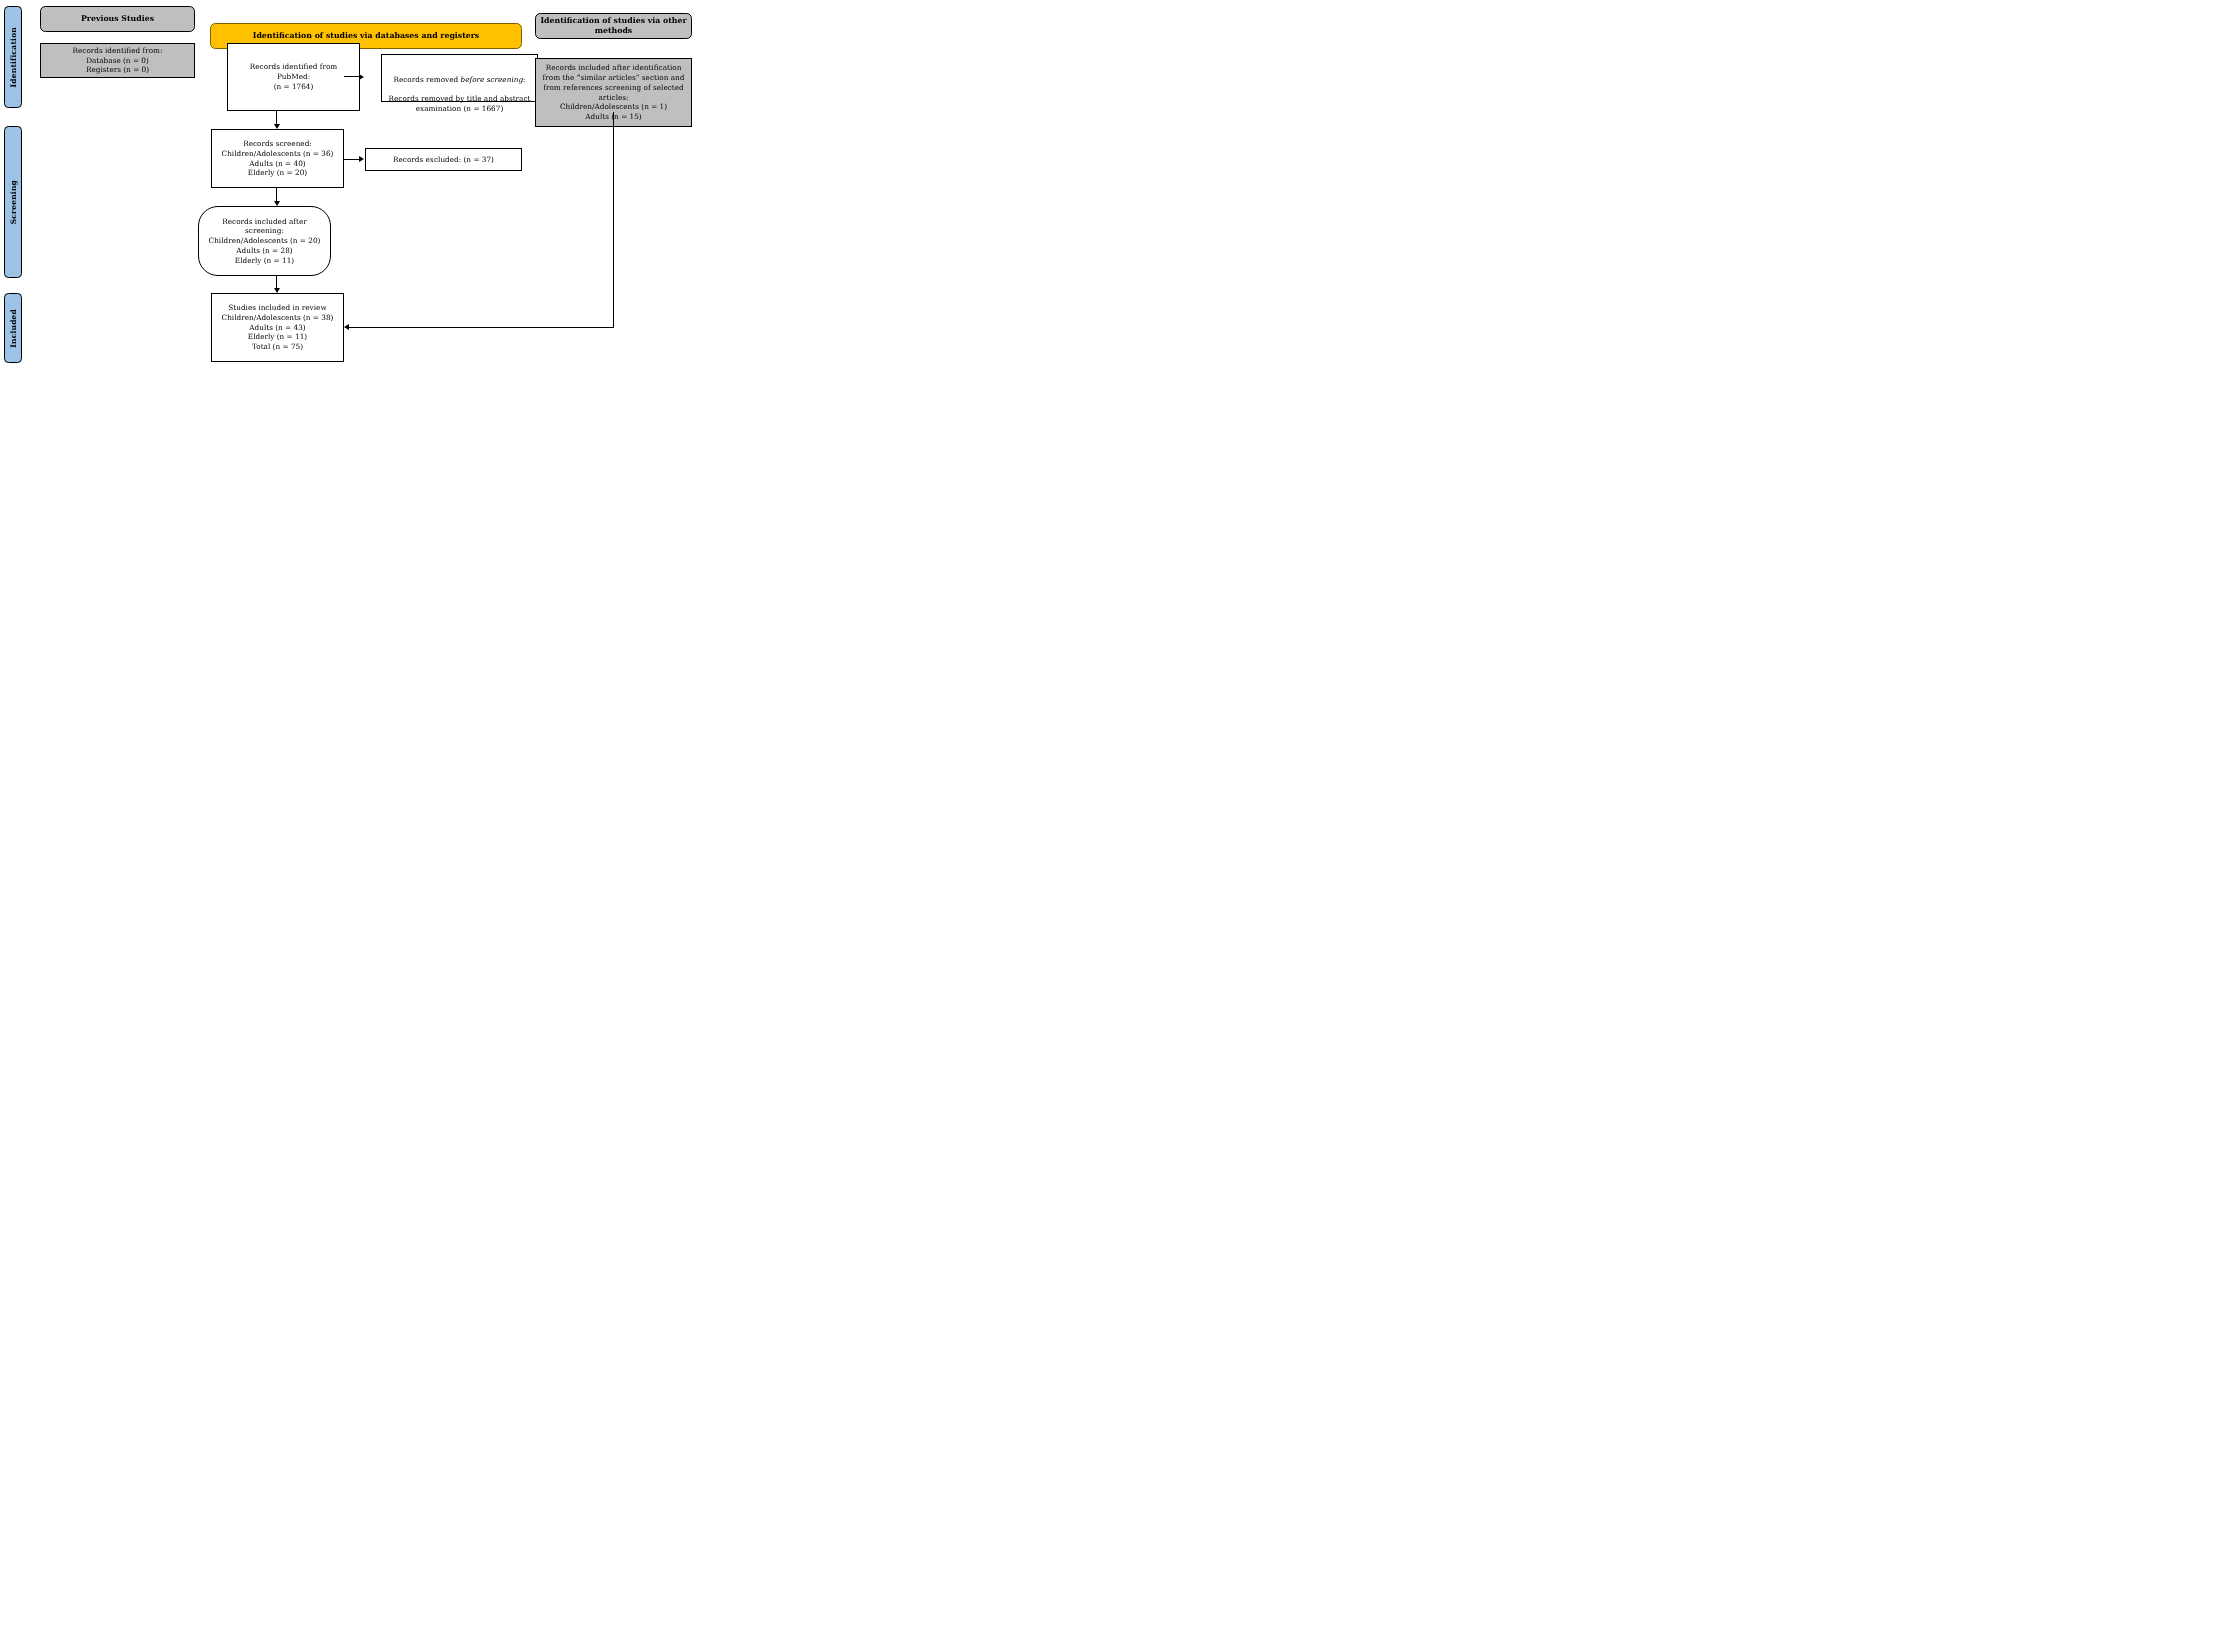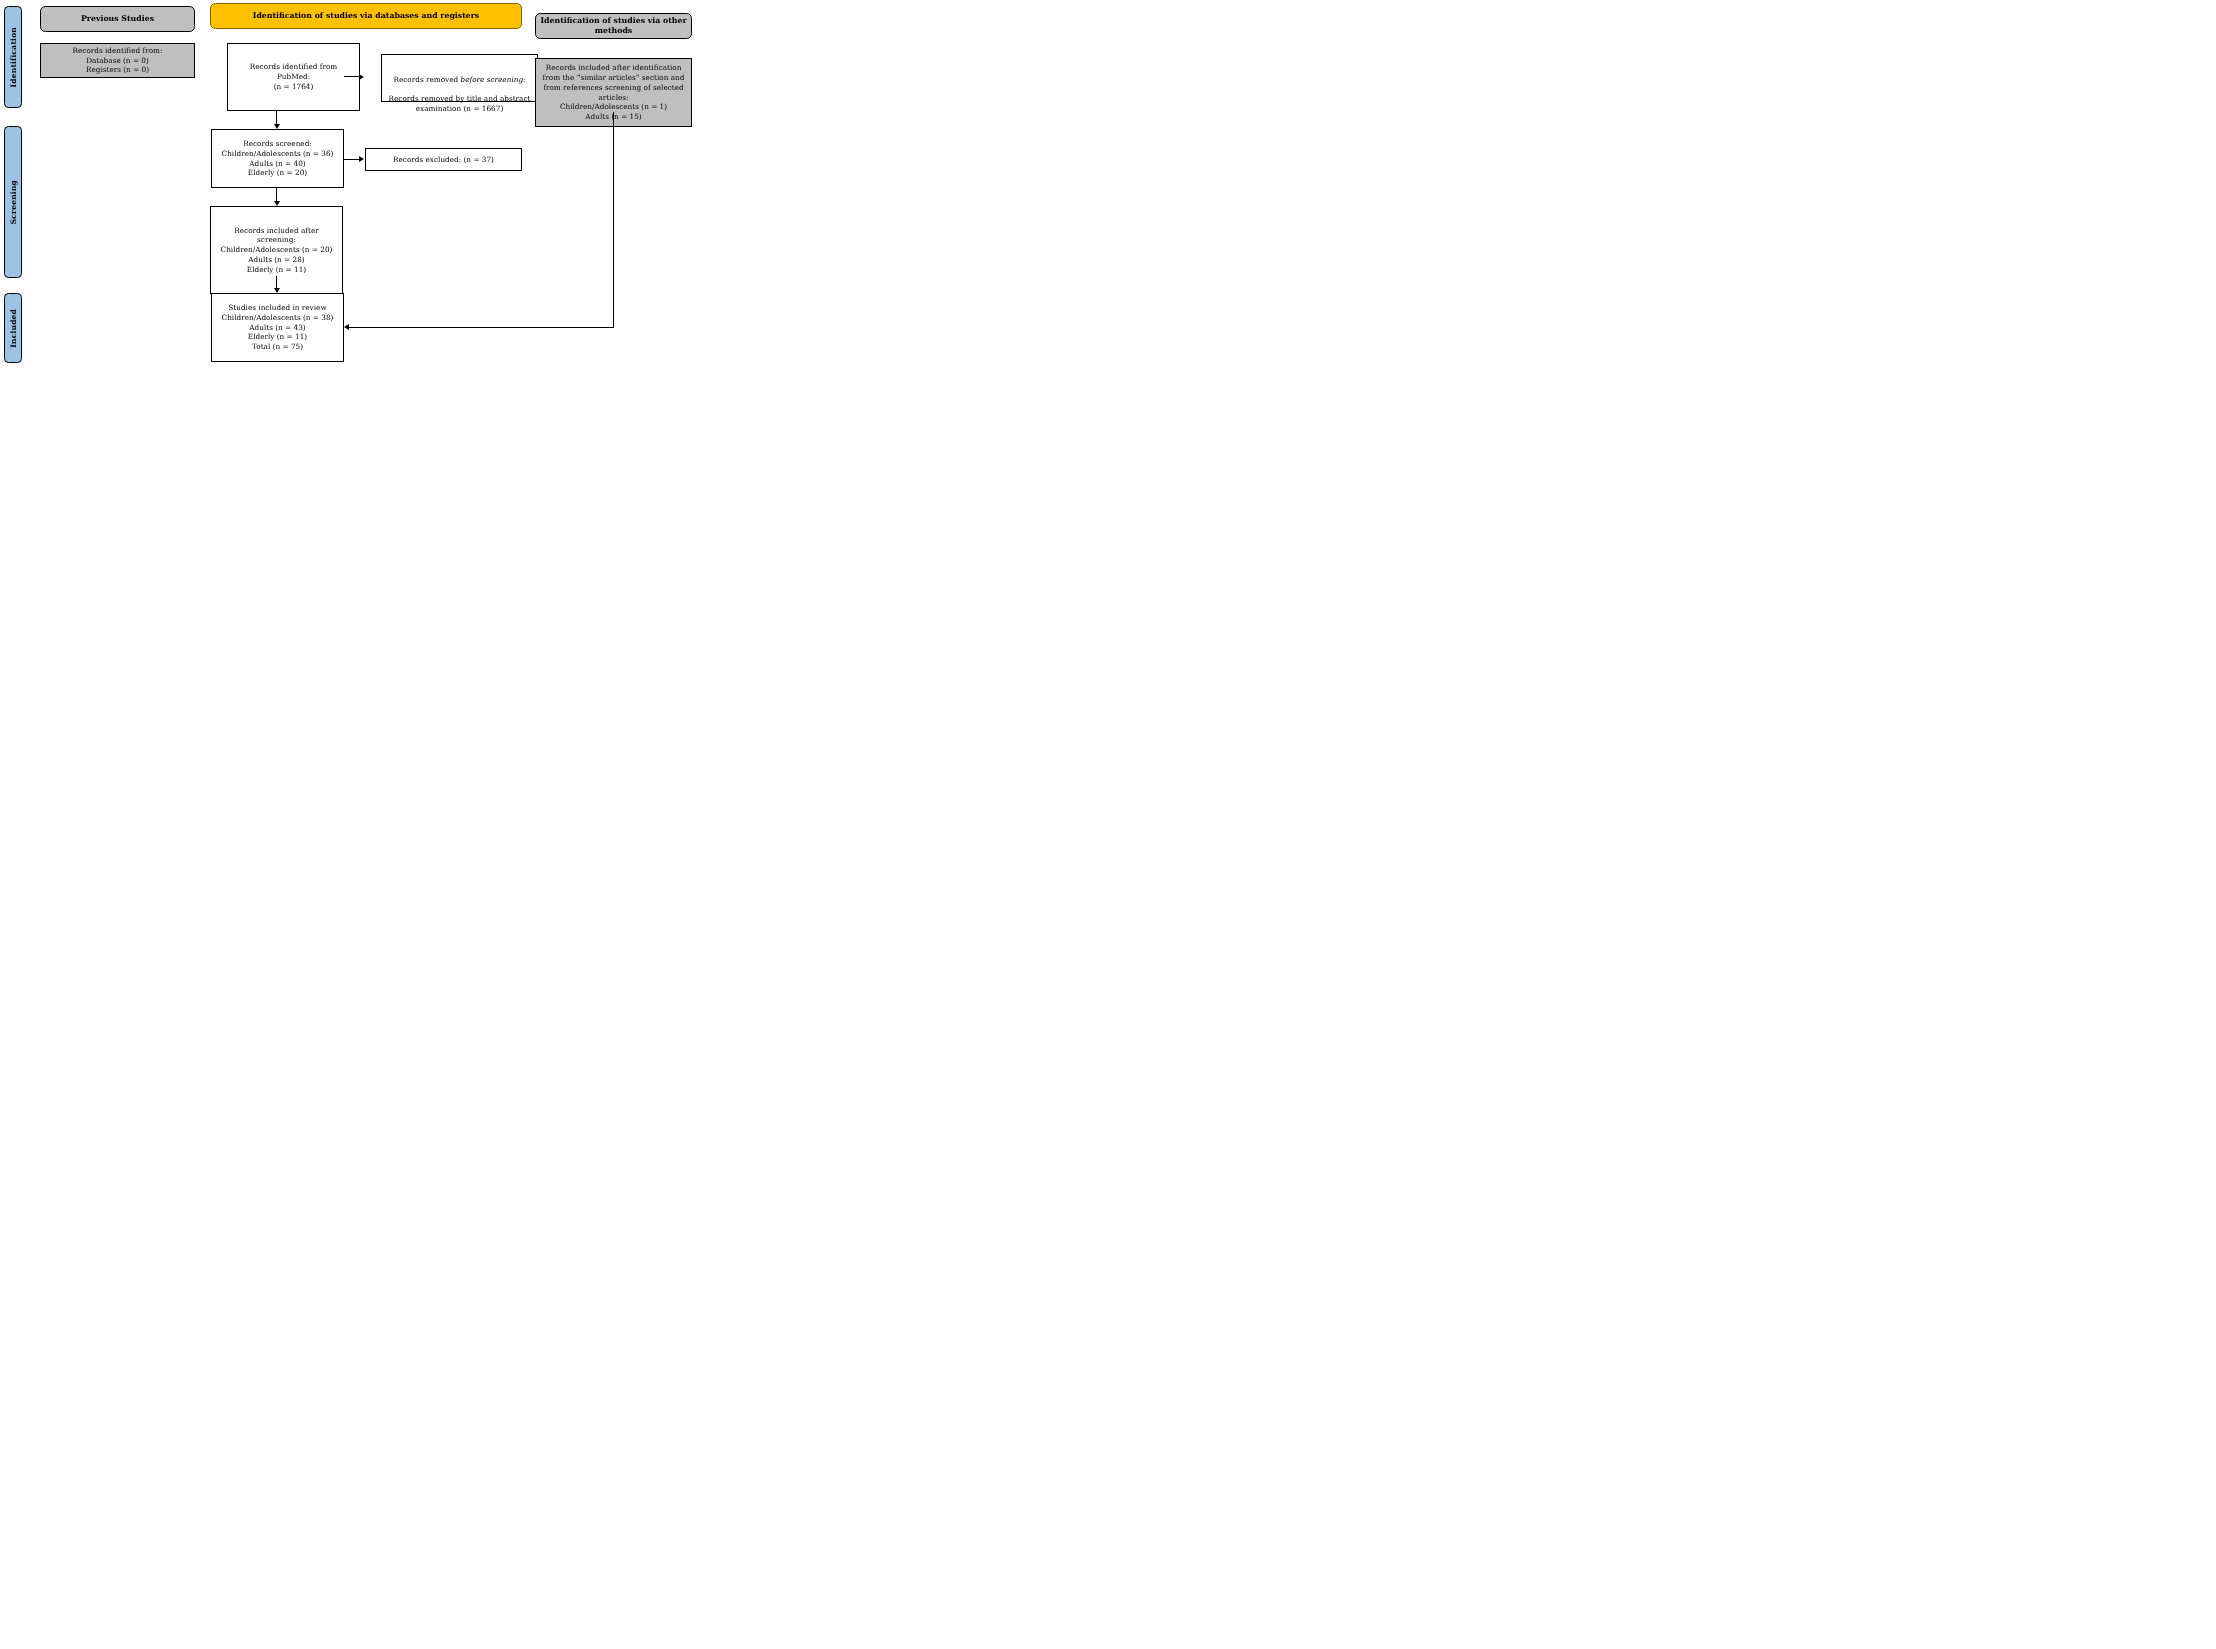--- a/index.html
+++ b/index.html
@@ -52,21 +52,21 @@
     <span>Identification</span>
   </div>
   <div class="side" style="left:4.4px;top:126px;width:18px;height:152px;">
     <span>Screening</span>
   </div>
   <div class="side" style="left:4.4px;top:293px;width:18px;height:70px;">
     <span>Included</span>
   </div>
 
   <div class="hdr" style="left:40px;top:6.2px;width:155px;height:26px;">Previous Studies</div>
-  <div class="hdr yellow" style="left:210px;top:3px;width:312px;height:26px;">Identification of studies via databases and registers</div>
+  <div class="hdr yellow" style="left:210px;top:23px;width:312px;height:26px;">Identification of studies via databases and registers</div>
   <div class="hdr" style="left:535px;top:6.2px;width:157px;height:26px;margin-top:7px;">Identification of studies via other methods</div>
 
   <div class="box gray" style="left:40px;top:43px;width:155px;height:35px;">Records identified from:
 Database (n = 0)
 Registers (n = 0)</div>
 
   <div class="box" style="left:211px;top:43px;width:133px;height:68px;margin-left:16px;">Records identified from
 PubMed:
 (n = 1764)</div>
 
@@ -75,21 +75,21 @@
     <div>Records removed by title and abstract examination (n = 1667)</div>
   </div>
 
   <div class="box" style="left:211px;top:129px;width:133px;height:59px;">Records screened:
 Children/Adolescents (n = 36)
 Adults (n = 40)
 Elderly (n = 20)</div>
 
   <div class="box" style="left:365px;top:148px;width:157px;height:23px;">Records excluded: (n = 37)</div>
 
-  <div class="box" style="left:210px;top:206px;width:133px;height:88px;">Records included after
+  <div class="box" style="left:198px;top:206px;width:133px;height:70px;border-radius:20px;">Records included after
 screening:
 Children/Adolescents (n = 20)
 Adults (n = 28)
 Elderly (n = 11)</div>
 
   <div class="box" style="left:211px;top:293px;width:133px;height:69px;">Studies included in review
 Children/Adolescents (n = 38)
 Adults (n = 43)
 Elderly (n = 11)
 Total (n = 75)</div>

